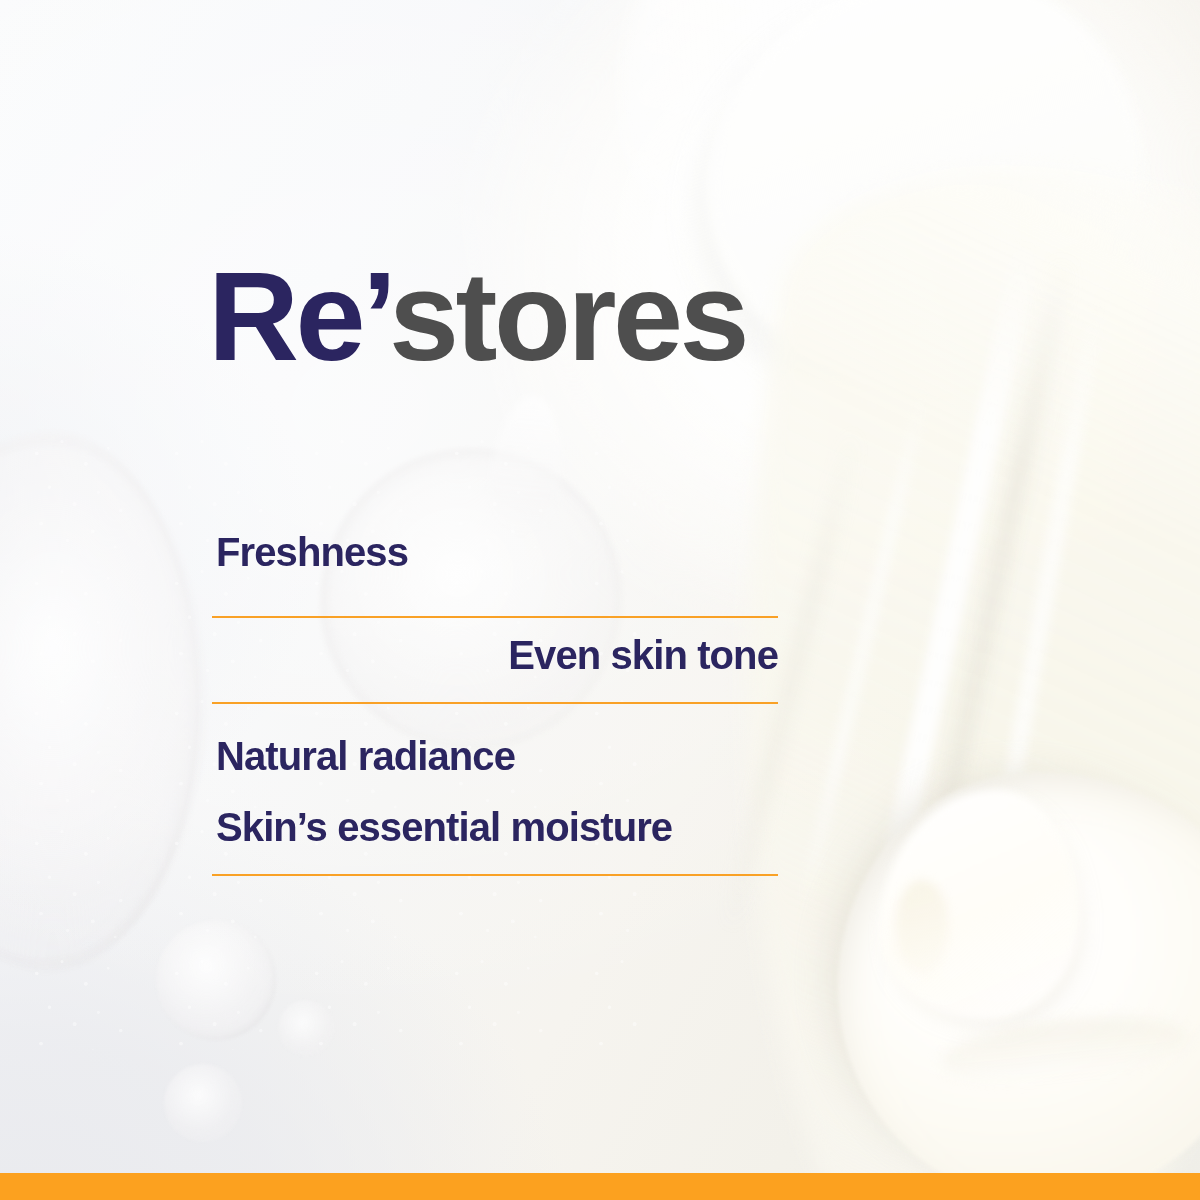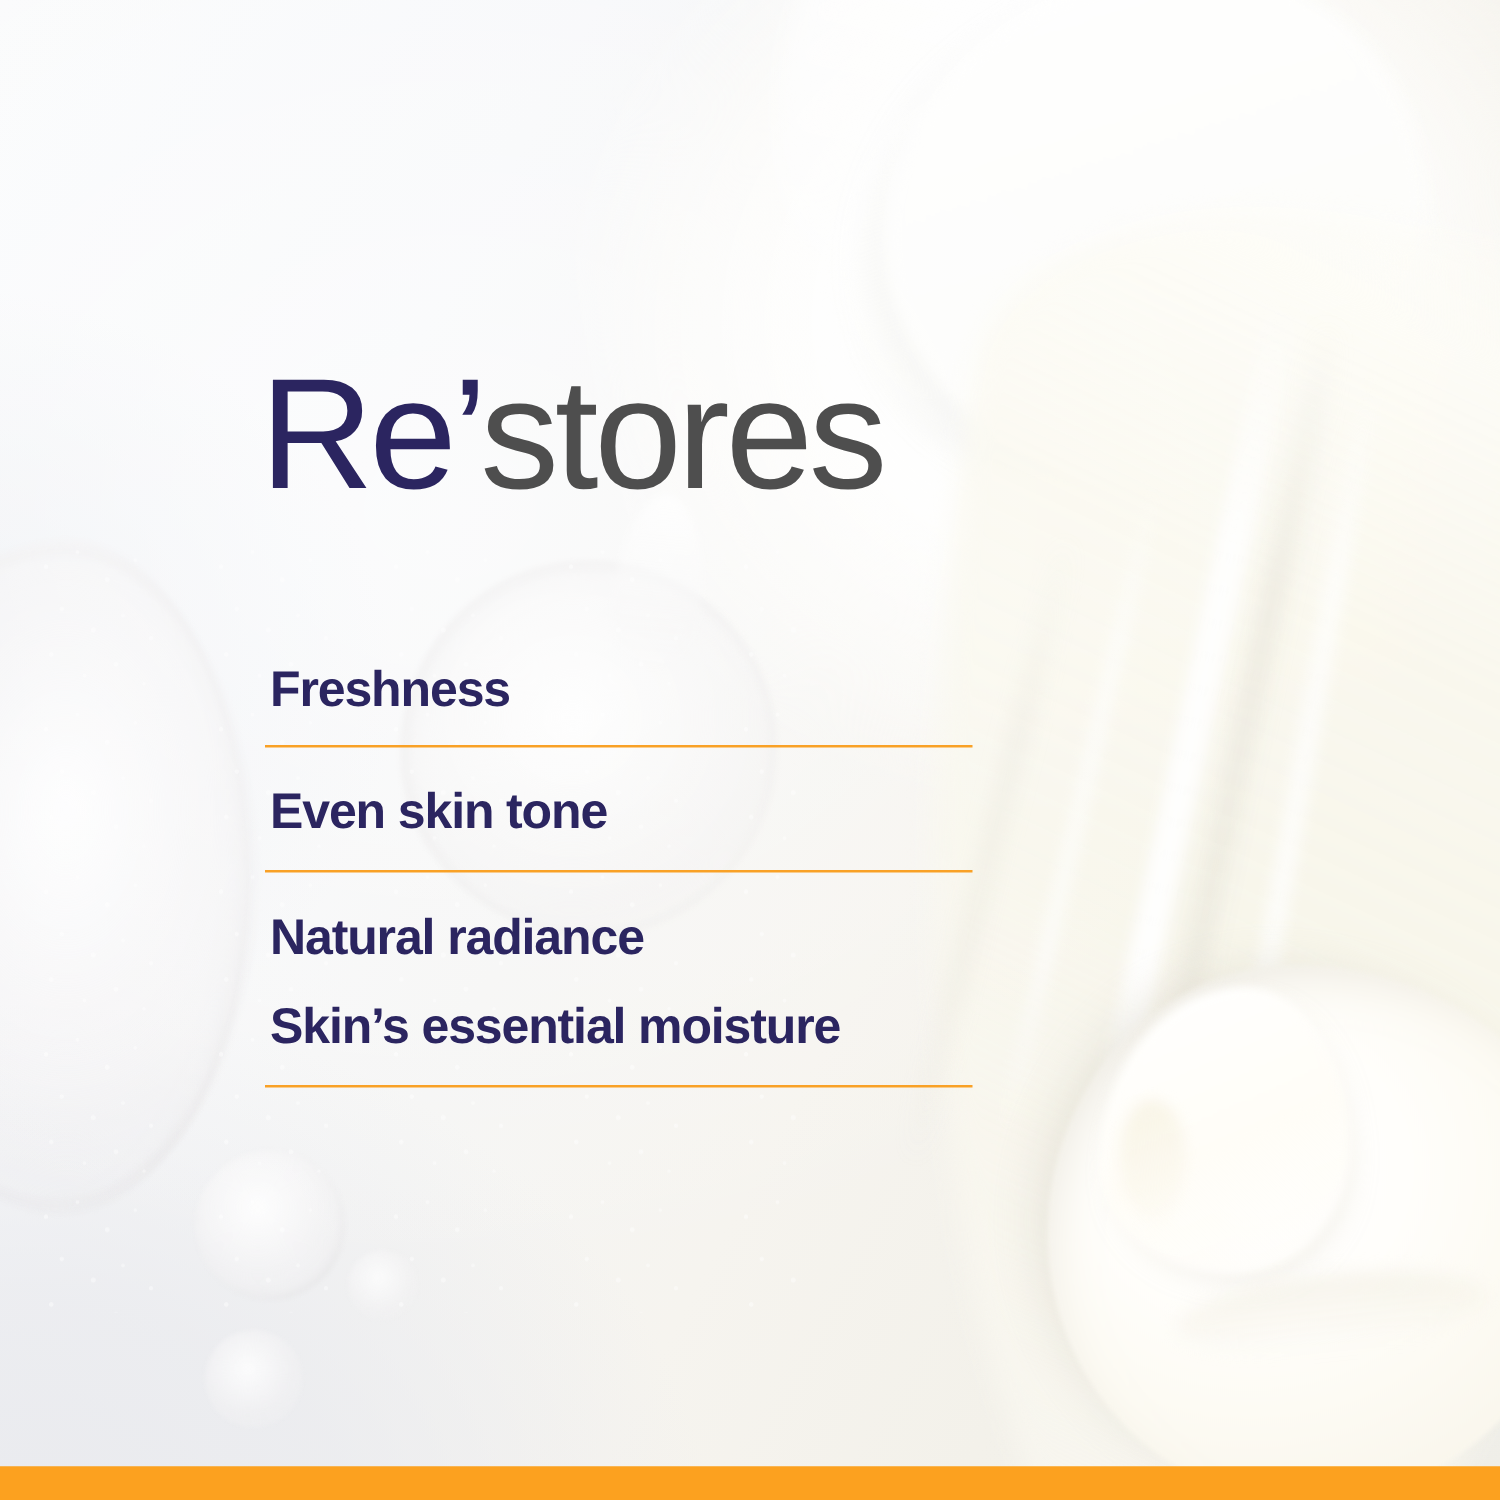--- a/index.html
+++ b/index.html
@@ -260,23 +260,23 @@
   
   .content {
     position: absolute;
     left: 0; top: 0;
     width: 1200px; height: 1200px;
   }
 
   .title {
     position: absolute;
     left: 208px;
-    top: 284px;
+    top: 254px;
     font-size: 126px;
-    font-weight: 400;
+    font-weight: 700;
     letter-spacing: -3.5px;
     line-height: 1;
     white-space: nowrap;
   }
   .title .t-brand { color: #2b2560; }
   .title .t-rest  { color: #4e4e4e; }
 
   .benefits {
     position: absolute;
     left: 212px;
@@ -294,22 +294,22 @@
     line-height: 1;
     padding-left: 4px;
     white-space: nowrap;
   }
   .benefit-divider {
     height: 2px;
     background: #f9a126;
     width: 566px;
   }
 
-  .r1 .benefit-label { padding-top: 16px; padding-bottom: 24px; }
-  .r2 .benefit-label { padding-top: 31px; padding-bottom: 27px; }
+  .r1 .benefit-label { padding-top: 16px; padding-bottom: 44px; }
+  .r2 .benefit-label { padding-top: 17px; padding-bottom: 27px; text-align: right; }
   .r3 .benefit-label { padding-top: 31px; padding-bottom: 27px; }
   .r4 .benefit-label { padding-top: 32px; }
 
   .bottom-bar {
     position: absolute;
     left: 0;
     top: 1173px;
     width: 1200px;
     height: 27px;
     background: #fca11f;

